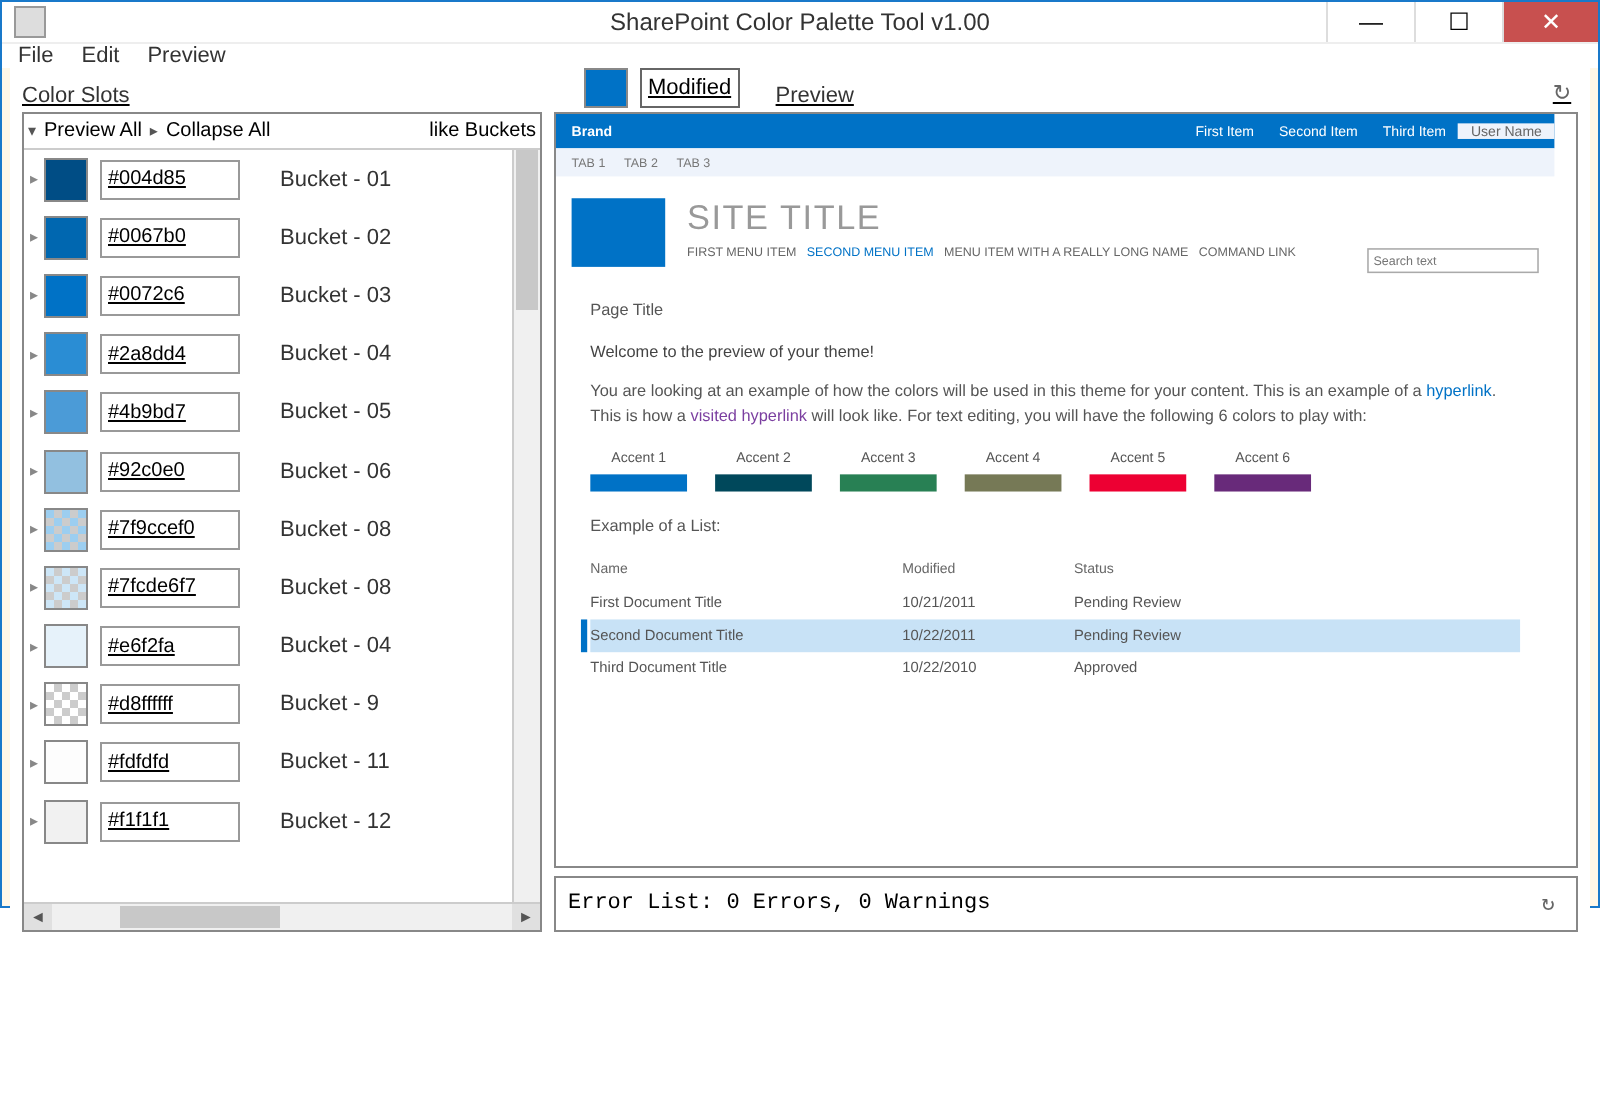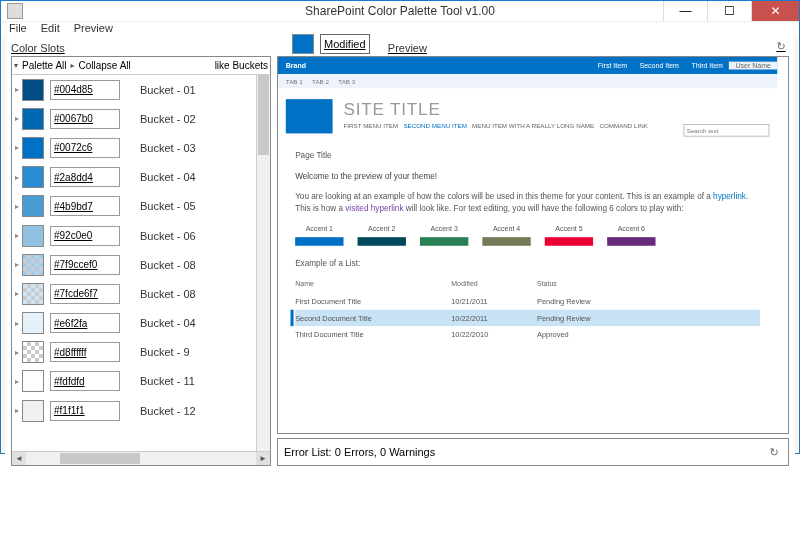--- a/index.html
+++ b/index.html
@@ -60,21 +60,21 @@
   .vhyper { color:#7b3fa0;}
   .accents { display:flex; gap:18px; margin:10px 0 4px 0; font-size:9px;}
   .accent { text-align:center; width:62px;}
   .accent .bar { height:11px; margin-top:3px;}
   .listex { margin-top:14px;}
   .lhead { display:flex; font-size:9px; color:#666; padding:4px 0;}
   .lrow { display:flex; font-size:9.5px; color:#555; padding:3px 0;}
   .lrow.sel { background:#c8e2f6; position:relative;}
   .lrow.sel::before{content:""; position:absolute; left:-6px; top:0; bottom:0; width:4px; background:#0072c6;}
   .c1{width:200px;} .c2{width:110px;} .c3{width:150px;}
-  .error-pane { height:28px; border:1px solid #888; display:flex; align-items:center; padding:0 6px; font-size:11px; background:#fff;}
+  .error-pane { height:28px; border:1px solid #888; display:flex; align-items:center; padding:0 6px; font-size:11px; background:#fff;font-family:Liberation Mono, monospace;}
   .checker { background-image: linear-gradient(45deg,#ccc 25%,transparent 25%),linear-gradient(-45deg,#ccc 25%,transparent 25%),linear-gradient(45deg,transparent 75%,#ccc 75%),linear-gradient(-45deg,transparent 75%,#ccc 75%); background-size:8px 8px; background-position:0 0,0 4px,4px -4px,-4px 0;}
 </style>
 </head>
 <body>
 
 <div class="window">
 
   <div class="titlebar">
     <div class="winicon"></div>
     <div class="title">SharePoint Color Palette Tool v1.00</div>
@@ -100,21 +100,21 @@
       <button class="recolor-btn">Modified</button>
       <span class="label preview-label">Preview</span>
       <div class="refresh-icon">↻</div>
     </div>
 
     <div class="main-split">
 
       <div class="left-col">
         <div class="tree-header">
           <span class="arrow">▾</span>
-          <span>Palette All</span>
+          <span>Preview All</span>
           <span class="arrow">▸</span>
           <span>Collapse All</span>
           <span style="margin-left:auto">like Buckets</span>
         </div>
         <div class="tree-body">
           <div class="rows" id="slot-rows">
               <div class="row">
                 <div class="rarrow">▸</div>
                 <div class="swatch" style="background-color:#004d85;"></div>
                 <input class="hexfield" value="#004d85" style="">

